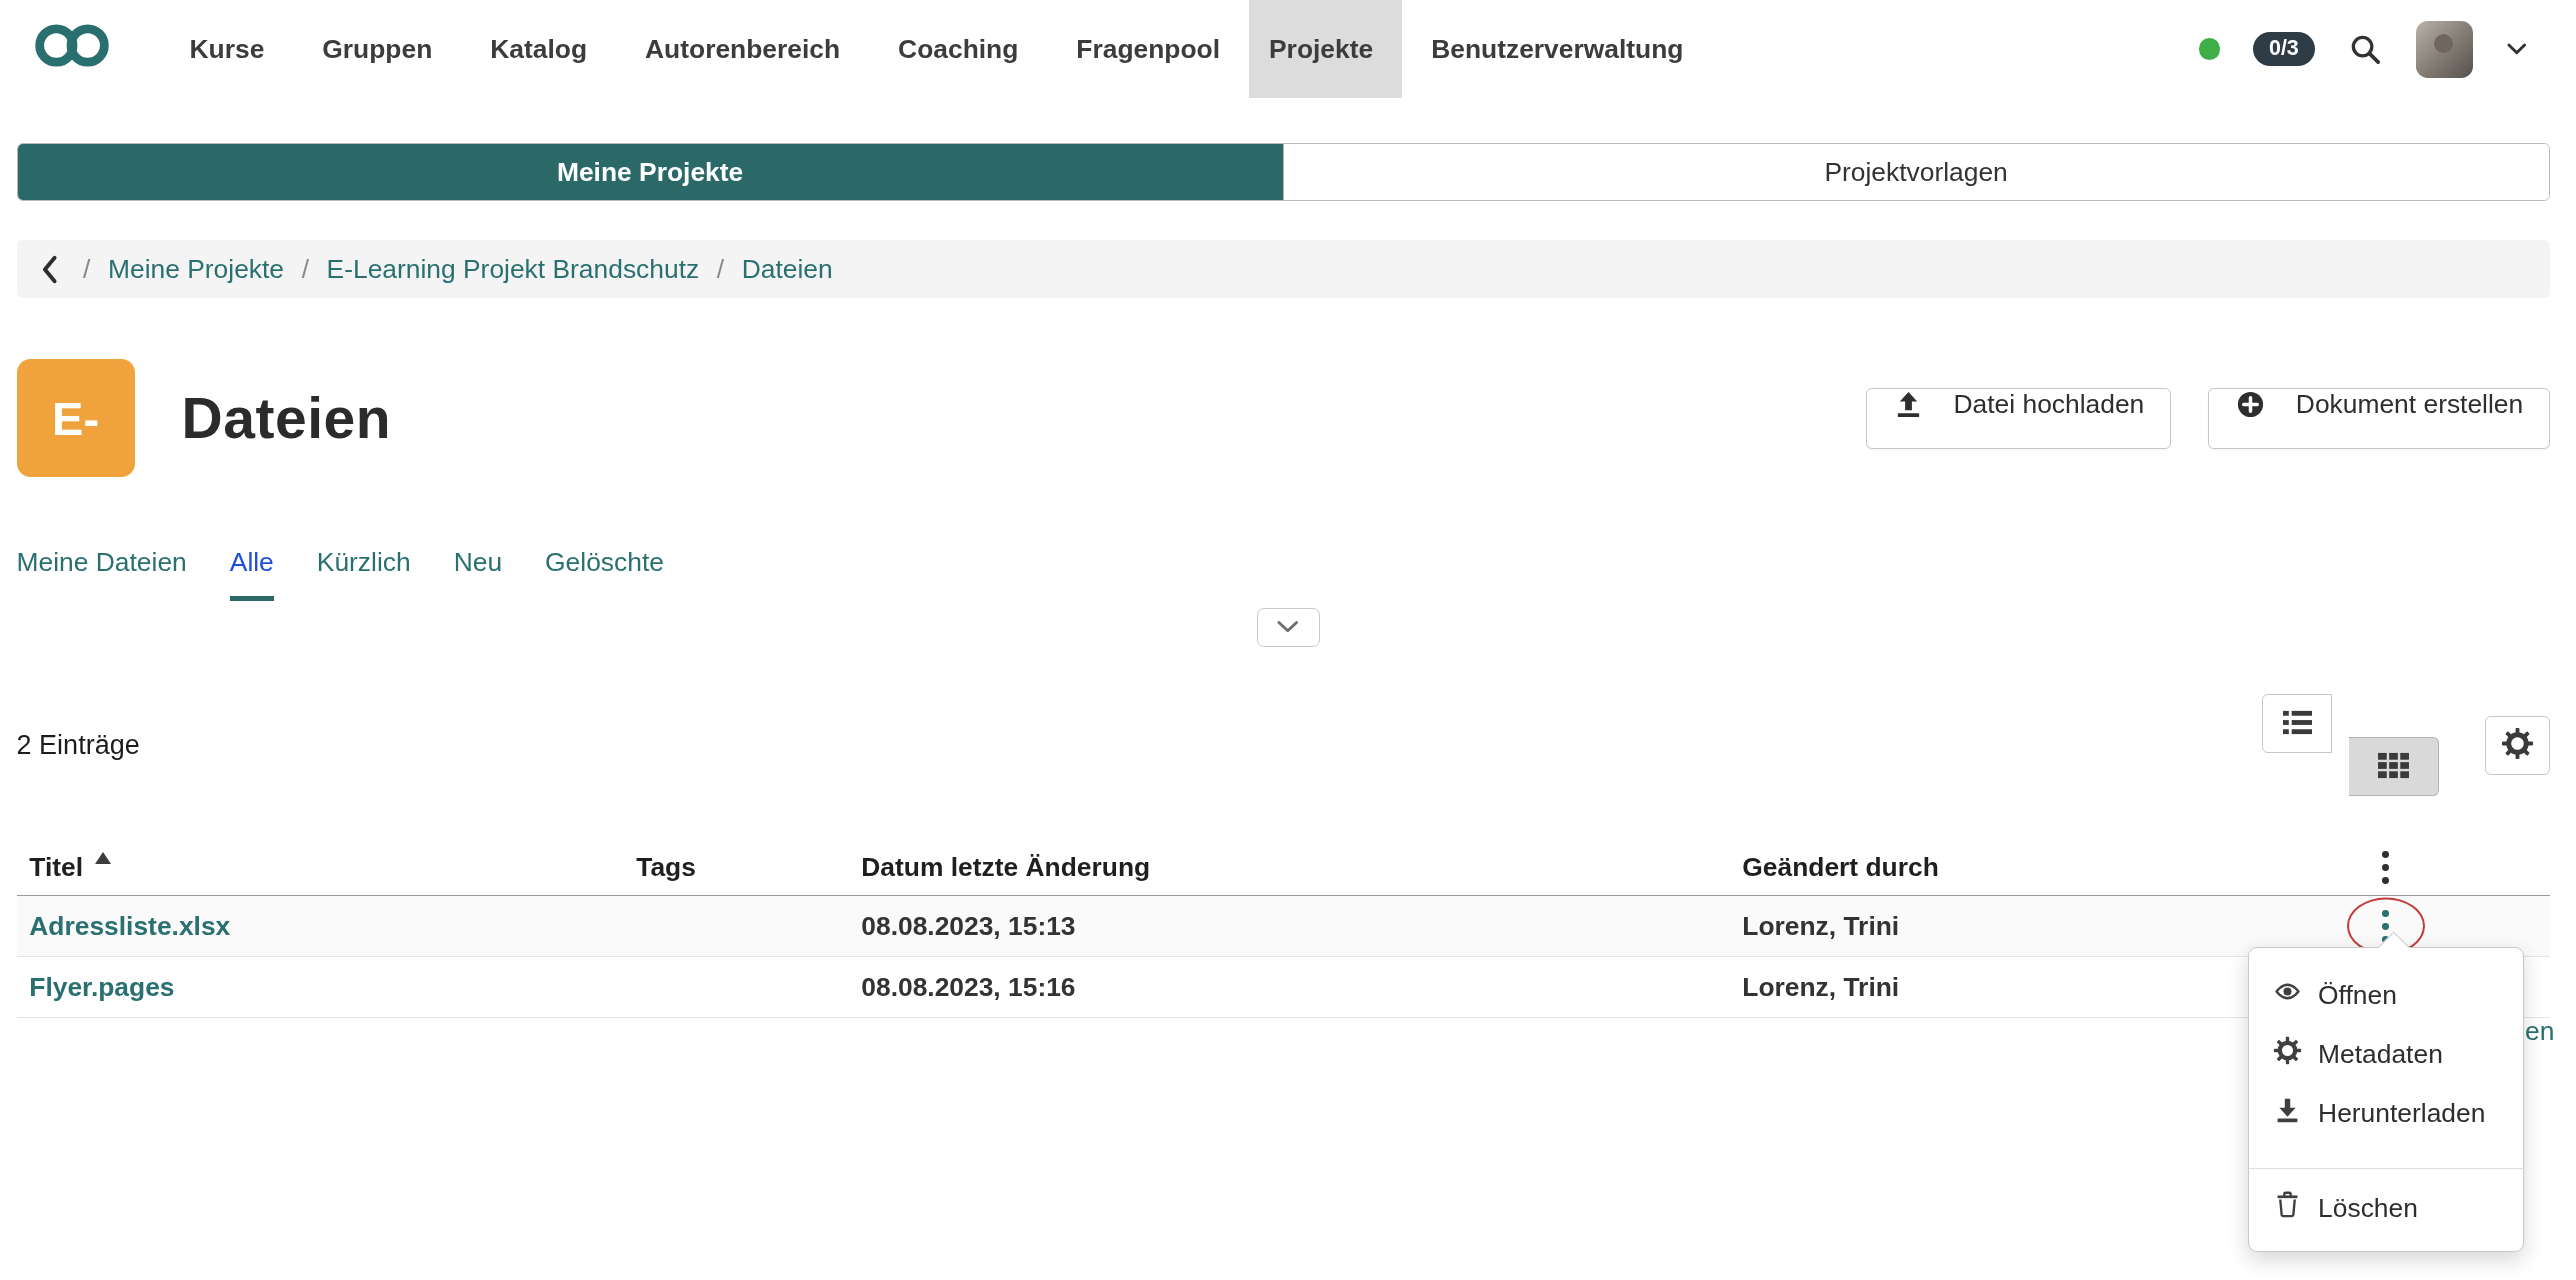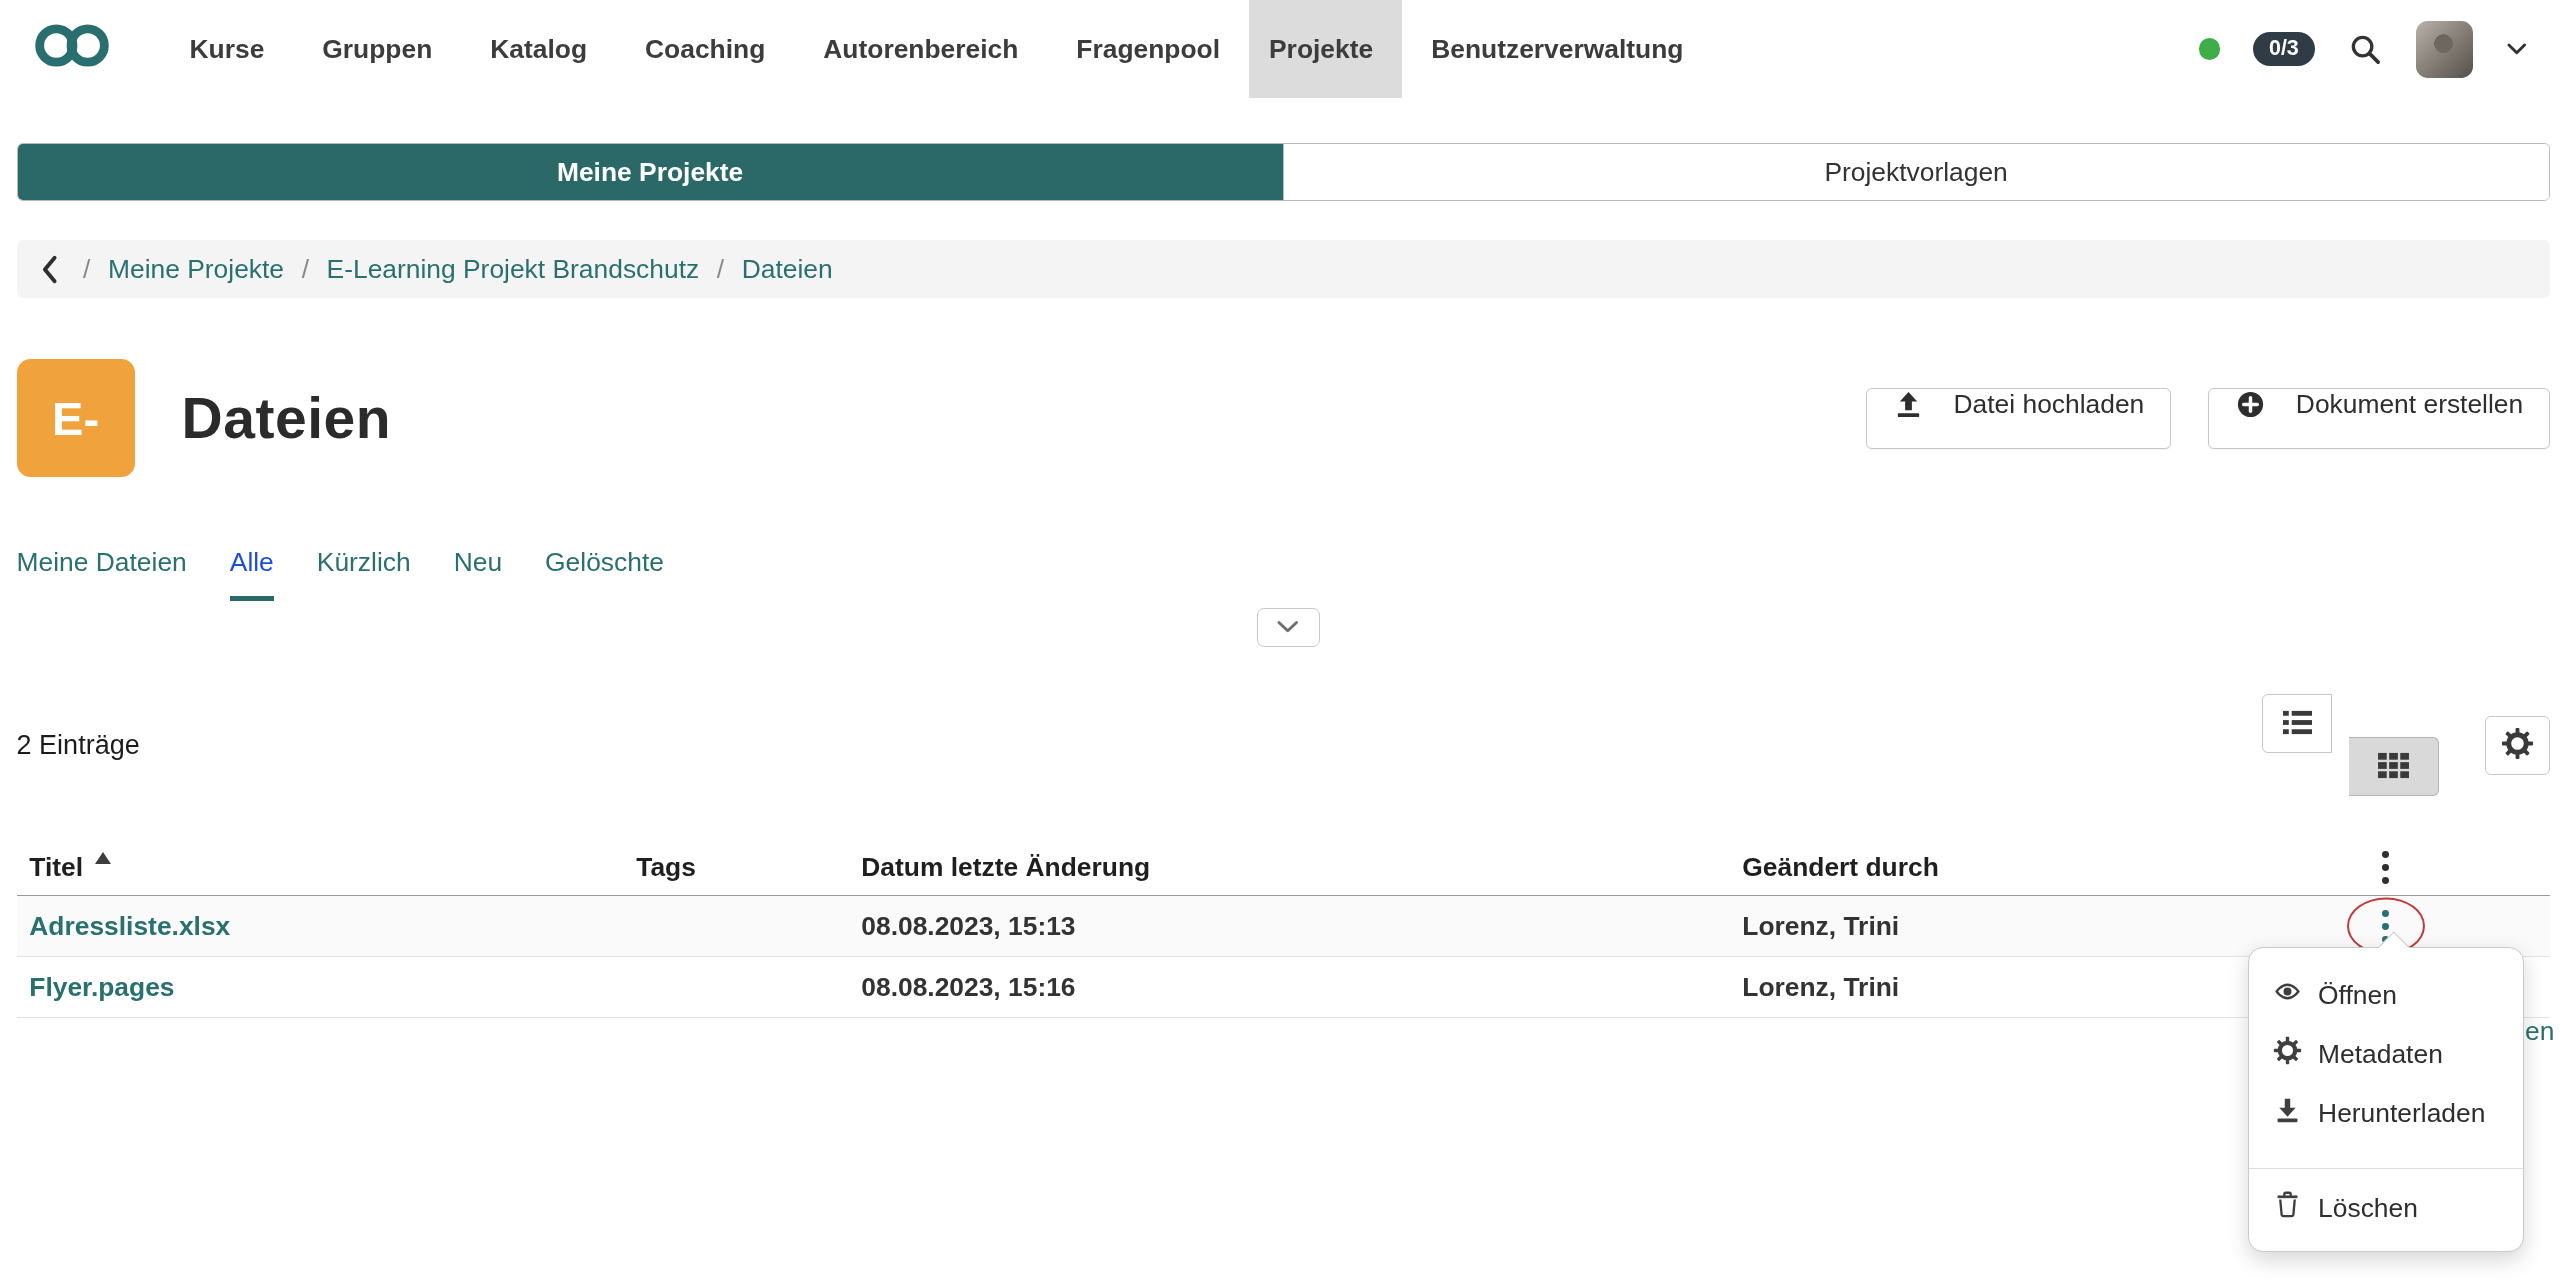--- a/index.html
+++ b/index.html
@@ -84,21 +84,21 @@
   .cell-menu { justify-self:stretch; display:flex; justify-content:flex-end; padding-right:142px; position:relative; height:100%; align-items:center; }
   .kebab { display:flex; flex-direction:column; gap:5.9px; cursor:pointer; padding:5.9px; position:relative; }
   .kebab i { width:6.9px; height:6.9px; border-radius:50%; background:currentColor; display:block; }
   .kebab.head { color:#2f2f2f; }
   .kebab.row { color:#2a7070; }
   .annotation-ellipse { position:absolute; width:78px; height:57px; border:2.9px solid #c23b3b; border-radius:50%;
     left:50%; top:50%; transform:translate(-50%,-50%); pointer-events:none; }
 
   
   .context-menu { position:absolute; left:2248px; top:947px; width:276px; background:#fff;
-    border:1px solid #c9c9c9; border-radius:15px; box-shadow:0 7.8px 21.5px rgba(0,0,0,.16);
+    border:1px solid #c9c9c9; border-radius:9px; box-shadow:0 7.8px 21.5px rgba(0,0,0,.16);
     padding:17.6px 0 13.7px; z-index:5; }
   .menu-caret { position:absolute; top:-11.7px; left:134px; width:21.5px; height:21.5px; background:#fff;
     border-left:1px solid #c9c9c9; border-top:1px solid #c9c9c9; transform:rotate(45deg); }
   .menu-item { display:flex; align-items:center; gap:16.6px; padding:0 23.5px; height:59px; font-size:26.4px; color:#2e2e2e; cursor:pointer; }
   .menu-divider { border-top:1px solid #dedede; margin:25.4px 0 9.8px; }
 
   .obscured-fragment { position:absolute; left:2525px; top:1016px; color:#2a7070; font-size:26.4px; z-index:1; }
 </style>
 </head>
 <body>
@@ -111,22 +111,22 @@
         <svg width="98" height="51" viewBox="0 0 100 52">
           <circle cx="33" cy="26" r="17" fill="none" stroke="#2a6f6f" stroke-width="9"></circle>
           <circle cx="65" cy="26" r="17" fill="none" stroke="#2a6f6f" stroke-width="9"></circle>
         </svg>
       </span>
     </div>
     <nav class="nav-items">
       <a class="nav-item">Kurse</a>
       <a class="nav-item">Gruppen</a>
       <a class="nav-item">Katalog</a>
+      <a class="nav-item">Autorenbereich</a>
       <a class="nav-item">Coaching</a>
-      <a class="nav-item">Autorenbereich</a>
       <a class="nav-item">Fragenpool</a>
       <a class="nav-item active">Projekte</a>
       <a class="nav-item">Benutzerverwaltung</a>
     </nav>
     <div class="nav-right">
       <span class="presence-dot"></span>
       <span class="badge">0/3</span>
       <span class="iconbtn">
         <svg width="35" height="35" viewBox="0 0 36 36">
           <circle cx="15" cy="15" r="9.5" fill="none" stroke="#333" stroke-width="3.4"></circle>

